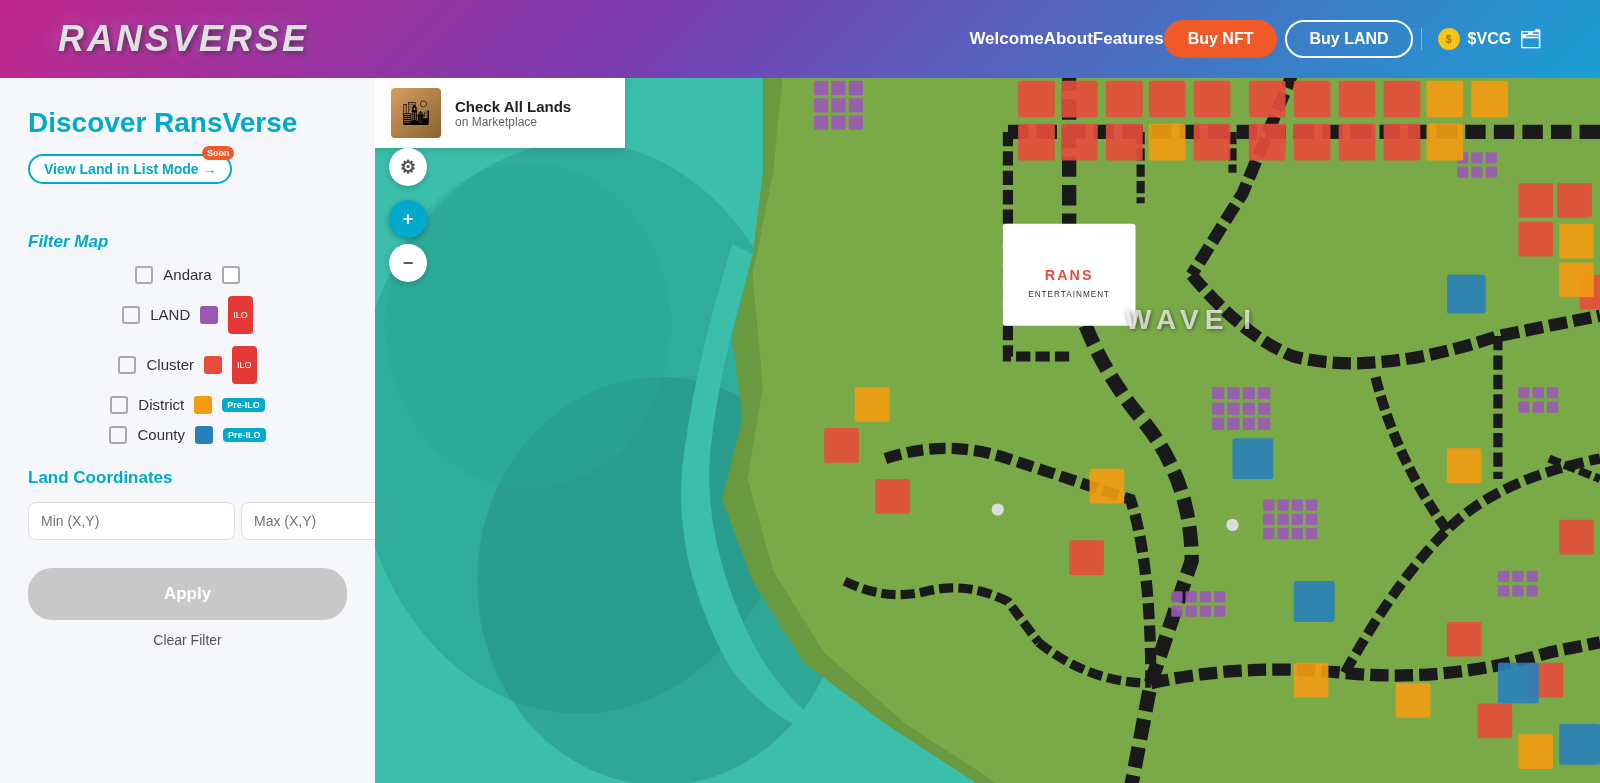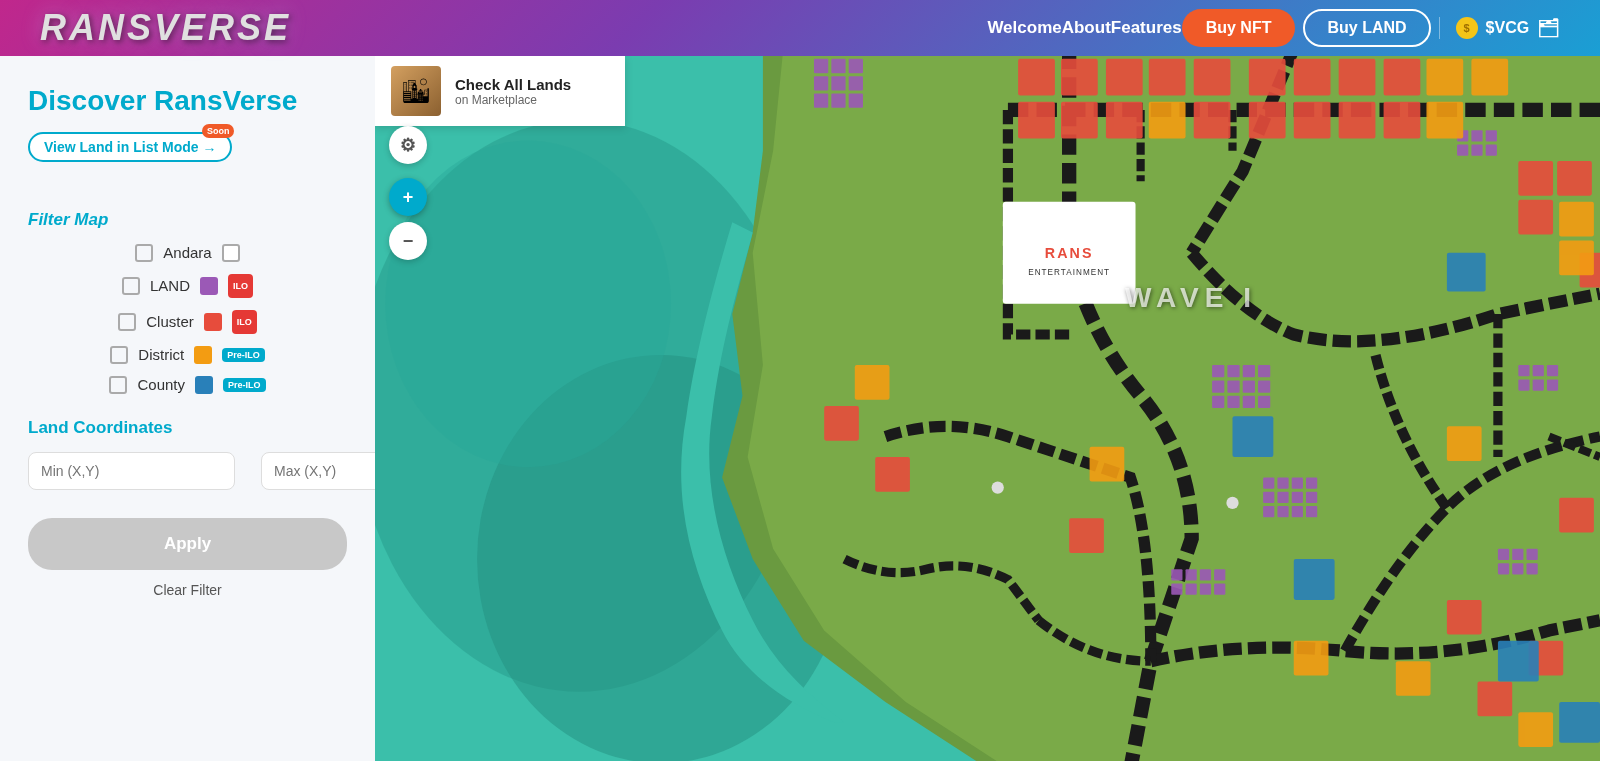--- a/index.html
+++ b/index.html
@@ -1,25 +1,25 @@
 <!DOCTYPE html>
 <html><head>
   <meta charset="utf-8">
   <style>
     * { margin: 0; padding: 0; box-sizing: border-box; }
     body { font-family: Arial, sans-serif; overflow: hidden; width: 1600px; height: 783px; }
 
     
     .header {
       width: 100%;
-      height: 56px;
+      height: 78px;
       background: linear-gradient(135deg, #c0278c 0%, #7b3cb0 40%, #1a9fd4 100%);
       display: flex;
       align-items: center;
-      padding: 0 40px;
+      padding: 0 58px;
       position: relative;
       z-index: 100;
     }
     .logo {
       font-size: 36px;
       font-weight: 900;
       color: #e0e0e0;
       letter-spacing: 3px;
       text-shadow: 2px 2px 6px rgba(0,0,0,0.5), 0 0 20px rgba(200,200,255,0.4);
       font-style: italic;
@@ -172,41 +172,41 @@
     .filter-color-swatch {
       width: 18px;
       height: 18px;
       border-radius: 3px;
       flex-shrink: 0;
     }
     .ilo-badge {
       background: #e53935;
       color: white;
       font-size: 9px;
-      font-weight: 700;
+      font-weight: 400;
       border-radius: 4px;
-      padding: 7px 5px;
+      padding: 14px 5px;
     }
     .preilo-badge {
       background: #00aacc;
       color: white;
       font-size: 9px;
       font-weight: 700;
       border-radius: 4px;
       padding: 2px 5px;
     }
     .coordinates-title {
       font-size: 17px;
       font-weight: 700;
       color: #00aacc;
       margin-bottom: 14px;
     }
     .coord-inputs {
       display: flex;
-      gap: 26px;
+      gap: 6px;
       margin-bottom: 28px;
     }
     .coord-input {
       flex: 1;
       border: 1.5px solid #ddd;
       border-radius: 8px;
       padding: 10px 12px;
       font-size: 14px;
       color: #888;
       background: white;

